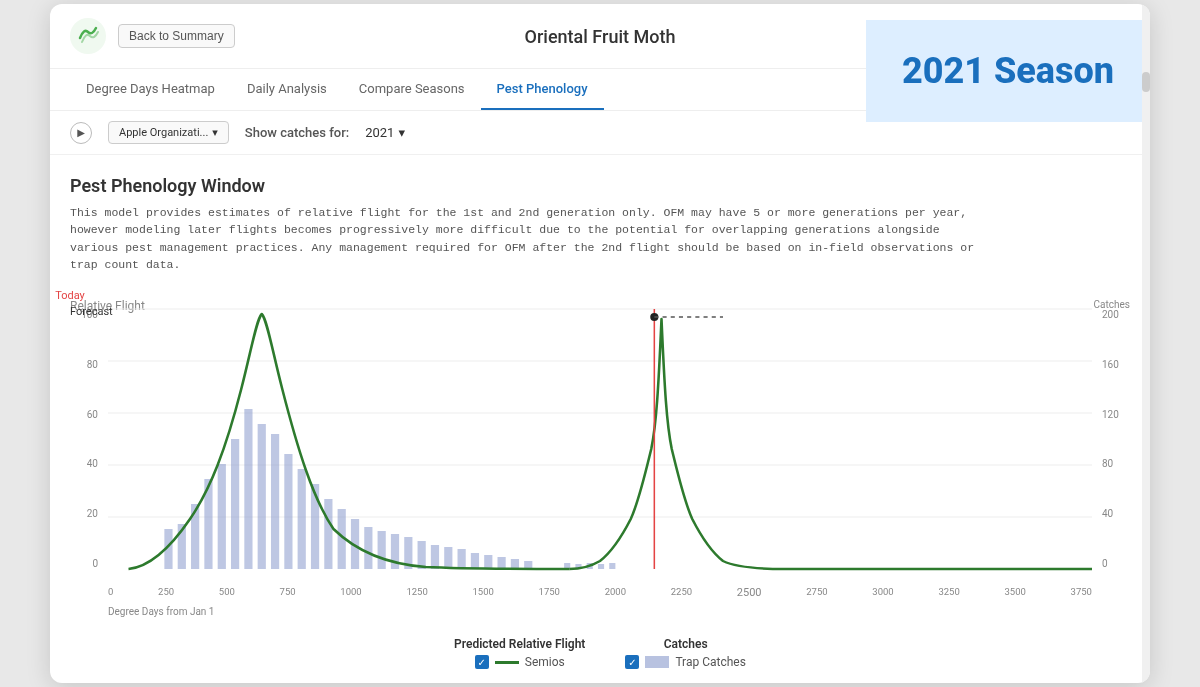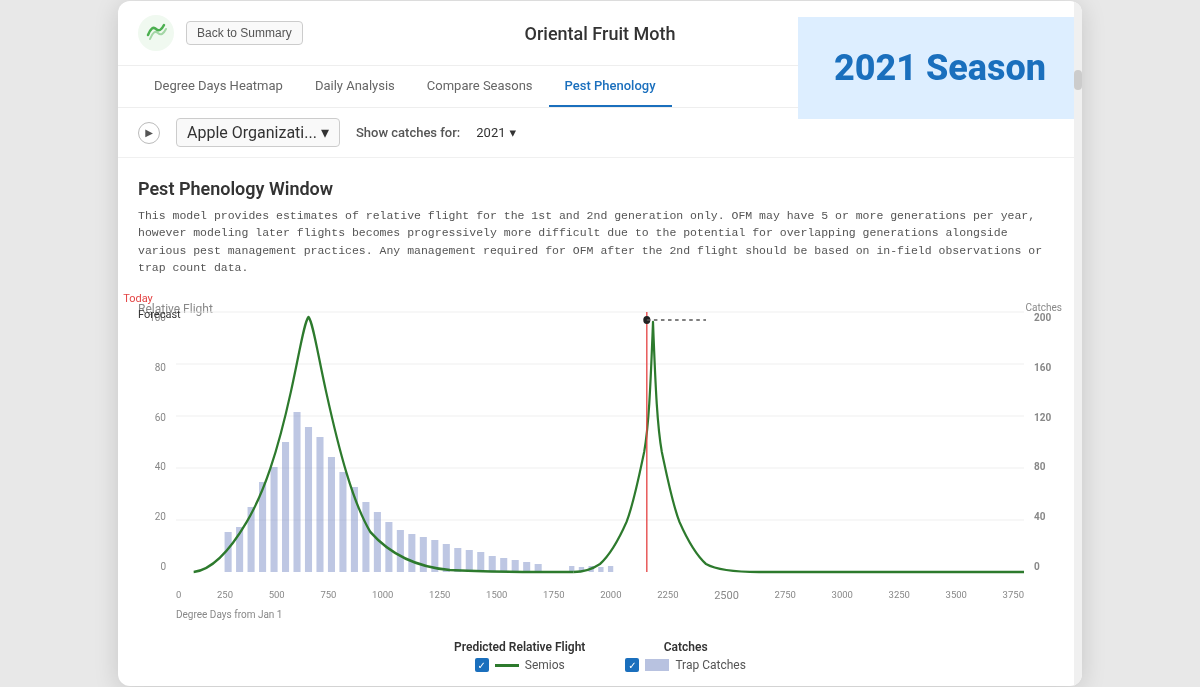--- a/index.html
+++ b/index.html
@@ -1,41 +1,41 @@
 <!DOCTYPE html>
 <html><head>
   <meta charset="utf-8">
   <style>
     * { box-sizing: border-box; margin: 0; padding: 0; }
     body { background: #e8e8e8; font-family: -apple-system, BlinkMacSystemFont, 'Segoe UI', Roboto, sans-serif; display: flex; justify-content: center; align-items: center; min-height: 100vh; }
-    .outer-wrapper { width: 964px; background: white; border-radius: 12px; box-shadow: 0 4px 24px rgba(0,0,0,0.15); overflow: hidden; position: relative; }
+    .outer-wrapper { width: 1100px; background: white; border-radius: 12px; box-shadow: 0 4px 24px rgba(0,0,0,0.15); overflow: hidden; position: relative; }
     .header { display: flex; align-items: center; padding: 14px 20px; border-bottom: 1px solid #eee; position: relative; }
     .logo { width: 36px; height: 36px; margin-right: 12px; }
     .back-btn { font-size: 12px; color: #555; border: 1px solid #ccc; border-radius: 4px; padding: 4px 10px; cursor: pointer; background: #f9f9f9; }
     .page-title { position: absolute; left: 50%; transform: translateX(-50%); font-size: 18px; font-weight: 500; color: #333; }
     .season-badge { position: absolute; right: 0; top: 16px; background: #ddeeff; padding: 30px 36px; display: flex; align-items: center; justify-content: center; min-width: 240px; min-height: 90px; }
     .season-text { font-size: 36px; font-weight: 800; color: #1a6fbd; }
     .nav-tabs { display: flex; gap: 0; padding: 0 20px; border-bottom: 1px solid #eee; }
     .nav-tab { padding: 12px 16px; font-size: 13px; color: #666; cursor: pointer; border-bottom: 2px solid transparent; white-space: nowrap; }
     .nav-tab.active { color: #1a6fbd; border-bottom: 2px solid #1a6fbd; font-weight: 500; }
     .toolbar { display: flex; align-items: center; padding: 10px 20px; gap: 16px; border-bottom: 1px solid #f0f0f0; }
     .expand-btn { width: 22px; height: 22px; border: 1px solid #bbb; border-radius: 50%; display: flex; align-items: center; justify-content: center; cursor: pointer; font-size: 10px; color: #555; }
-    .org-selector { display: flex; align-items: center; gap: 4px; font-size: 16px; color: #333; cursor: pointer; border: 1px solid #ccc; border-radius: 4px; padding: 4px 10px; background: #f9f9f9; }
+    .org-selector { display: flex; align-items: center; gap: 4px; font-size: 11px; color: #333; cursor: pointer; border: 1px solid #ccc; border-radius: 4px; padding: 4px 10px; background: #f9f9f9; }
     .catches-label { font-size: 13px; color: #555; font-weight: 500; }
     .year-selector { display: flex; align-items: center; gap: 4px; font-size: 13px; color: #333; cursor: pointer; }
     .chart-container { padding: 20px 20px 10px; position: relative; }
     .chart-title { font-size: 18px; font-weight: 600; color: #333; margin-bottom: 8px; }
     .chart-desc { font-size: 11.5px; color: #555; line-height: 1.5; margin-bottom: 16px; max-width: 920px; font-family: Liberation Mono, monospace; }
     .chart-area { position: relative; width: 100%; height: 310px; }
     .y-axis-label-left { position: absolute; left: 0; top: 10px; font-size: 12px; color: #888; }
     .y-axis-label-right { position: absolute; right: 0; top: 10px; font-size: 10px; color: #888; }
     .y-axis-values-left { position: absolute; left: 0; top: 20px; bottom: 30px; display: flex; flex-direction: column-reverse; justify-content: space-between; }
     .y-axis-values-left span { font-size: 10px; color: #888; width: 28px; text-align: right; }
     .y-axis-values-right { position: absolute; right: 0; top: 20px; bottom: 30px; display: flex; flex-direction: column-reverse; justify-content: space-between; }
-    .y-axis-values-right span { font-size: 10px; color: #888; width: 28px; text-align: left; font-weight: bold; }
+    .y-axis-values-right span { font-size: 10px; color: #888; width: 28px; text-align: left; }
     svg.chart-svg { position: absolute; left: 38px; right: 38px; top: 20px; bottom: 30px; width: calc(100% - 76px); height: calc(100% - 50px); overflow: visible; }
     .legend { display: flex; gap: 40px; justify-content: center; padding: 8px 0 4px; }
     .legend-group { display: flex; flex-direction: column; align-items: center; gap: 4px; }
     .legend-title { font-size: 12px; font-weight: 600; color: #333; }
     .legend-item { display: flex; align-items: center; gap: 6px; font-size: 12px; color: #555; }
     .legend-check { width: 14px; height: 14px; background: #1a6fbd; border-radius: 2px; display: flex; align-items: center; justify-content: center; color: white; font-size: 10px; }
     .legend-line-green { width: 24px; height: 3px; background: #2d7a2d; }
     .legend-line-blue { width: 24px; height: 12px; background: #8899cc; opacity: 0.6; }
     .scrollbar { position: absolute; right: 0; top: 0; bottom: 0; width: 8px; background: #f0f0f0; }
     .scrollbar-thumb { position: absolute; top: 10%; width: 100%; height: 20px; background: #ccc; border-radius: 4px; }

